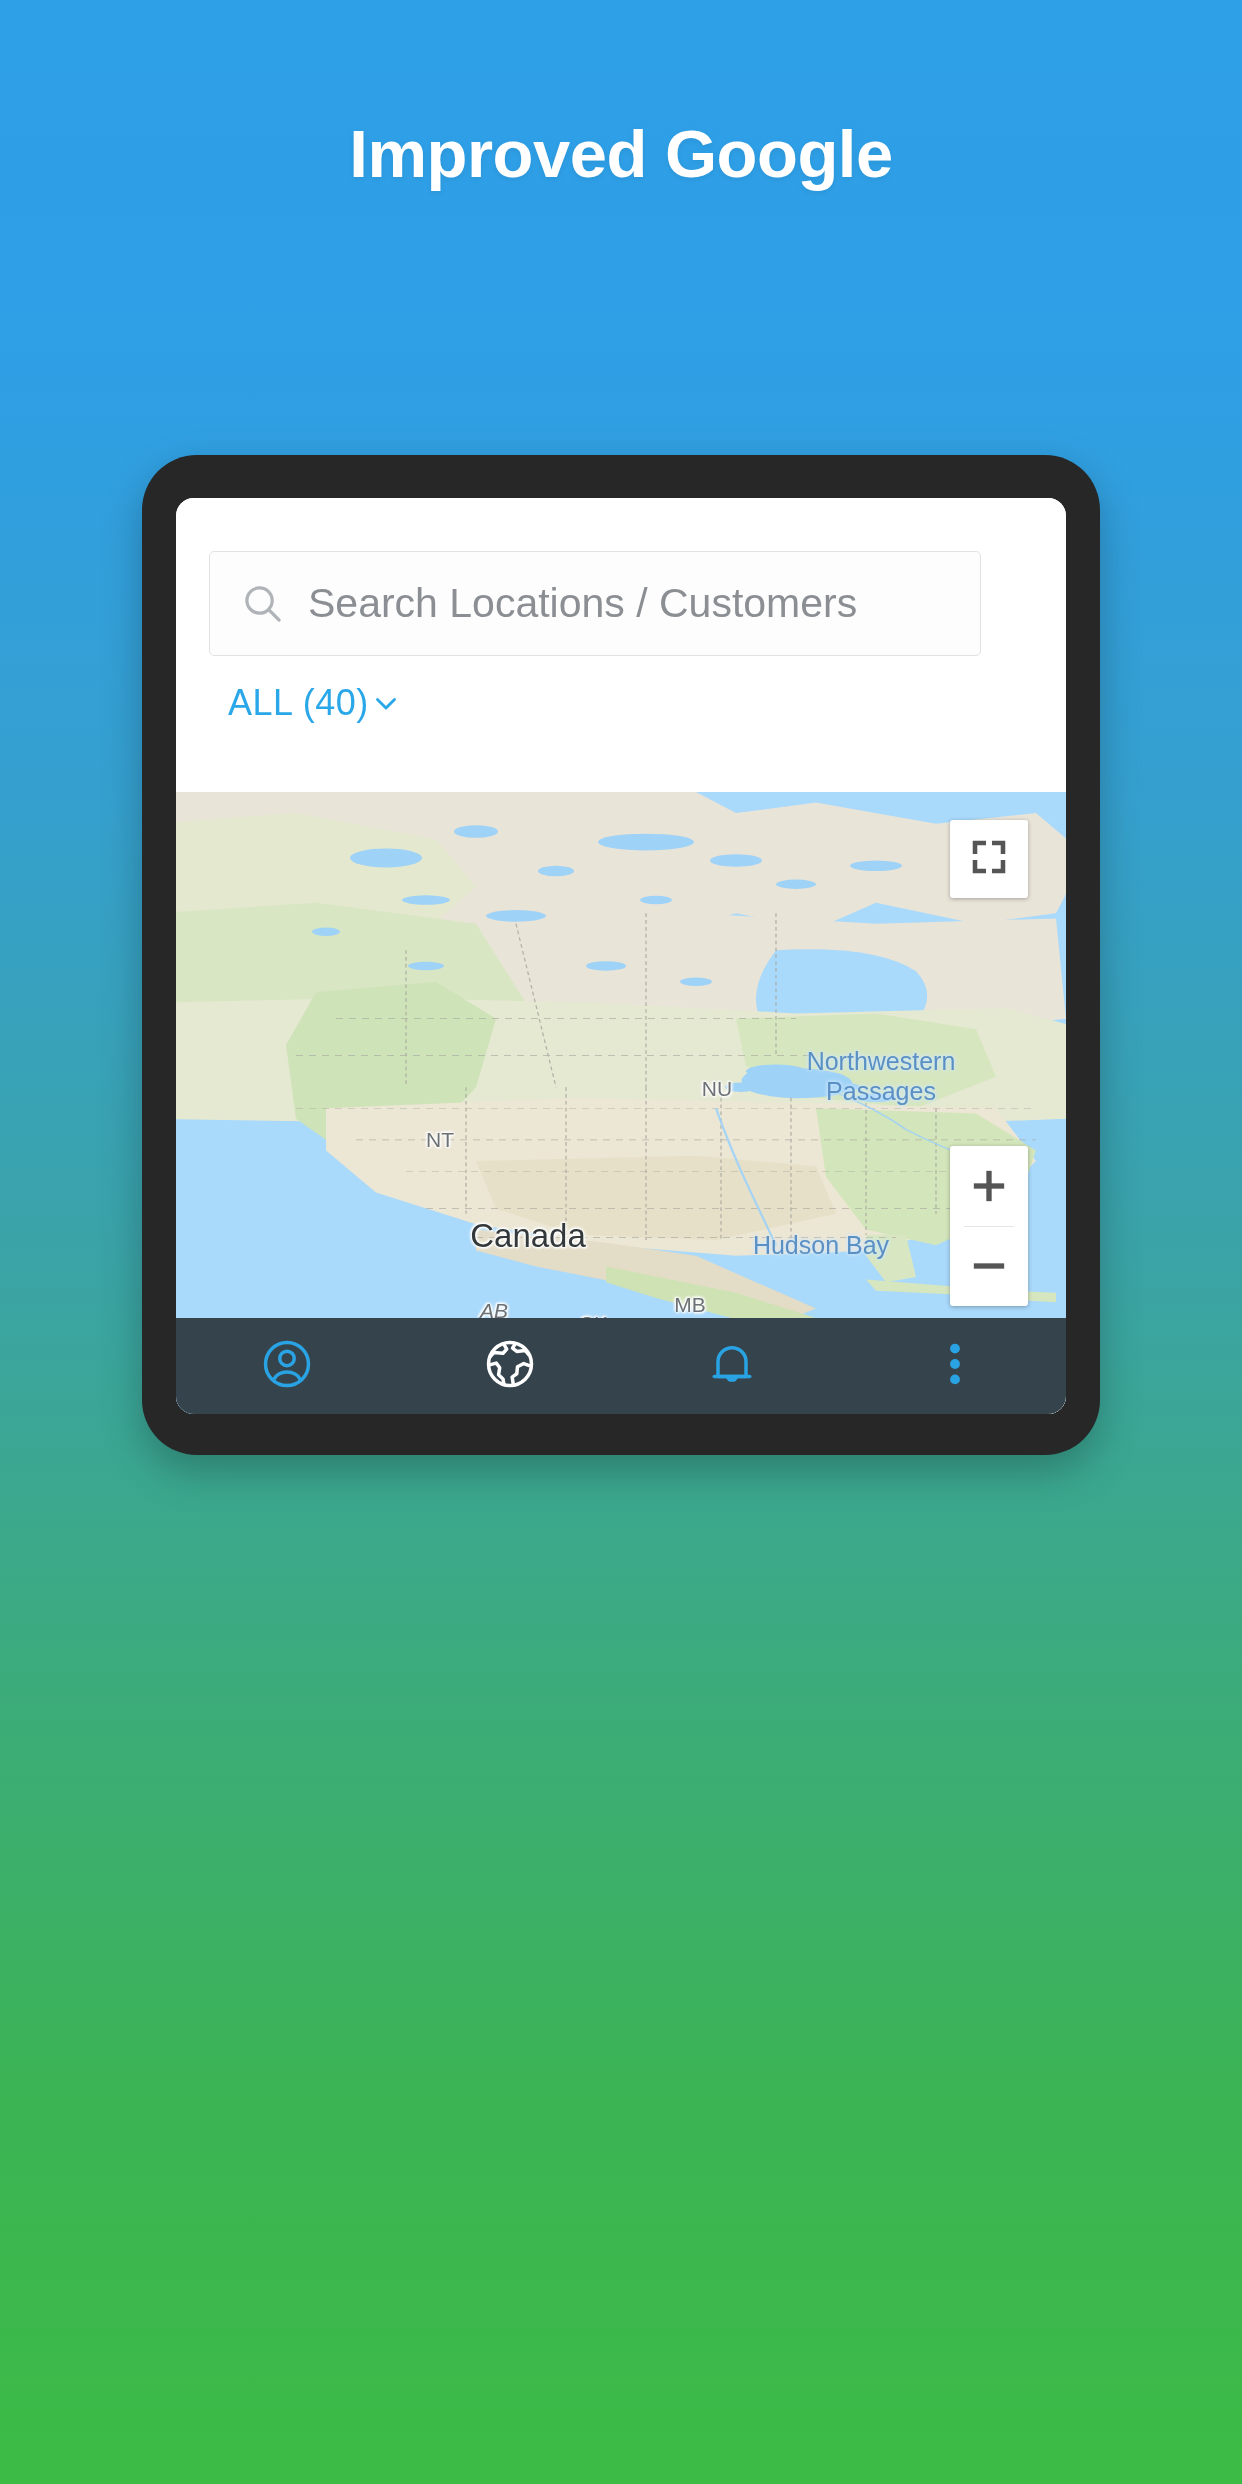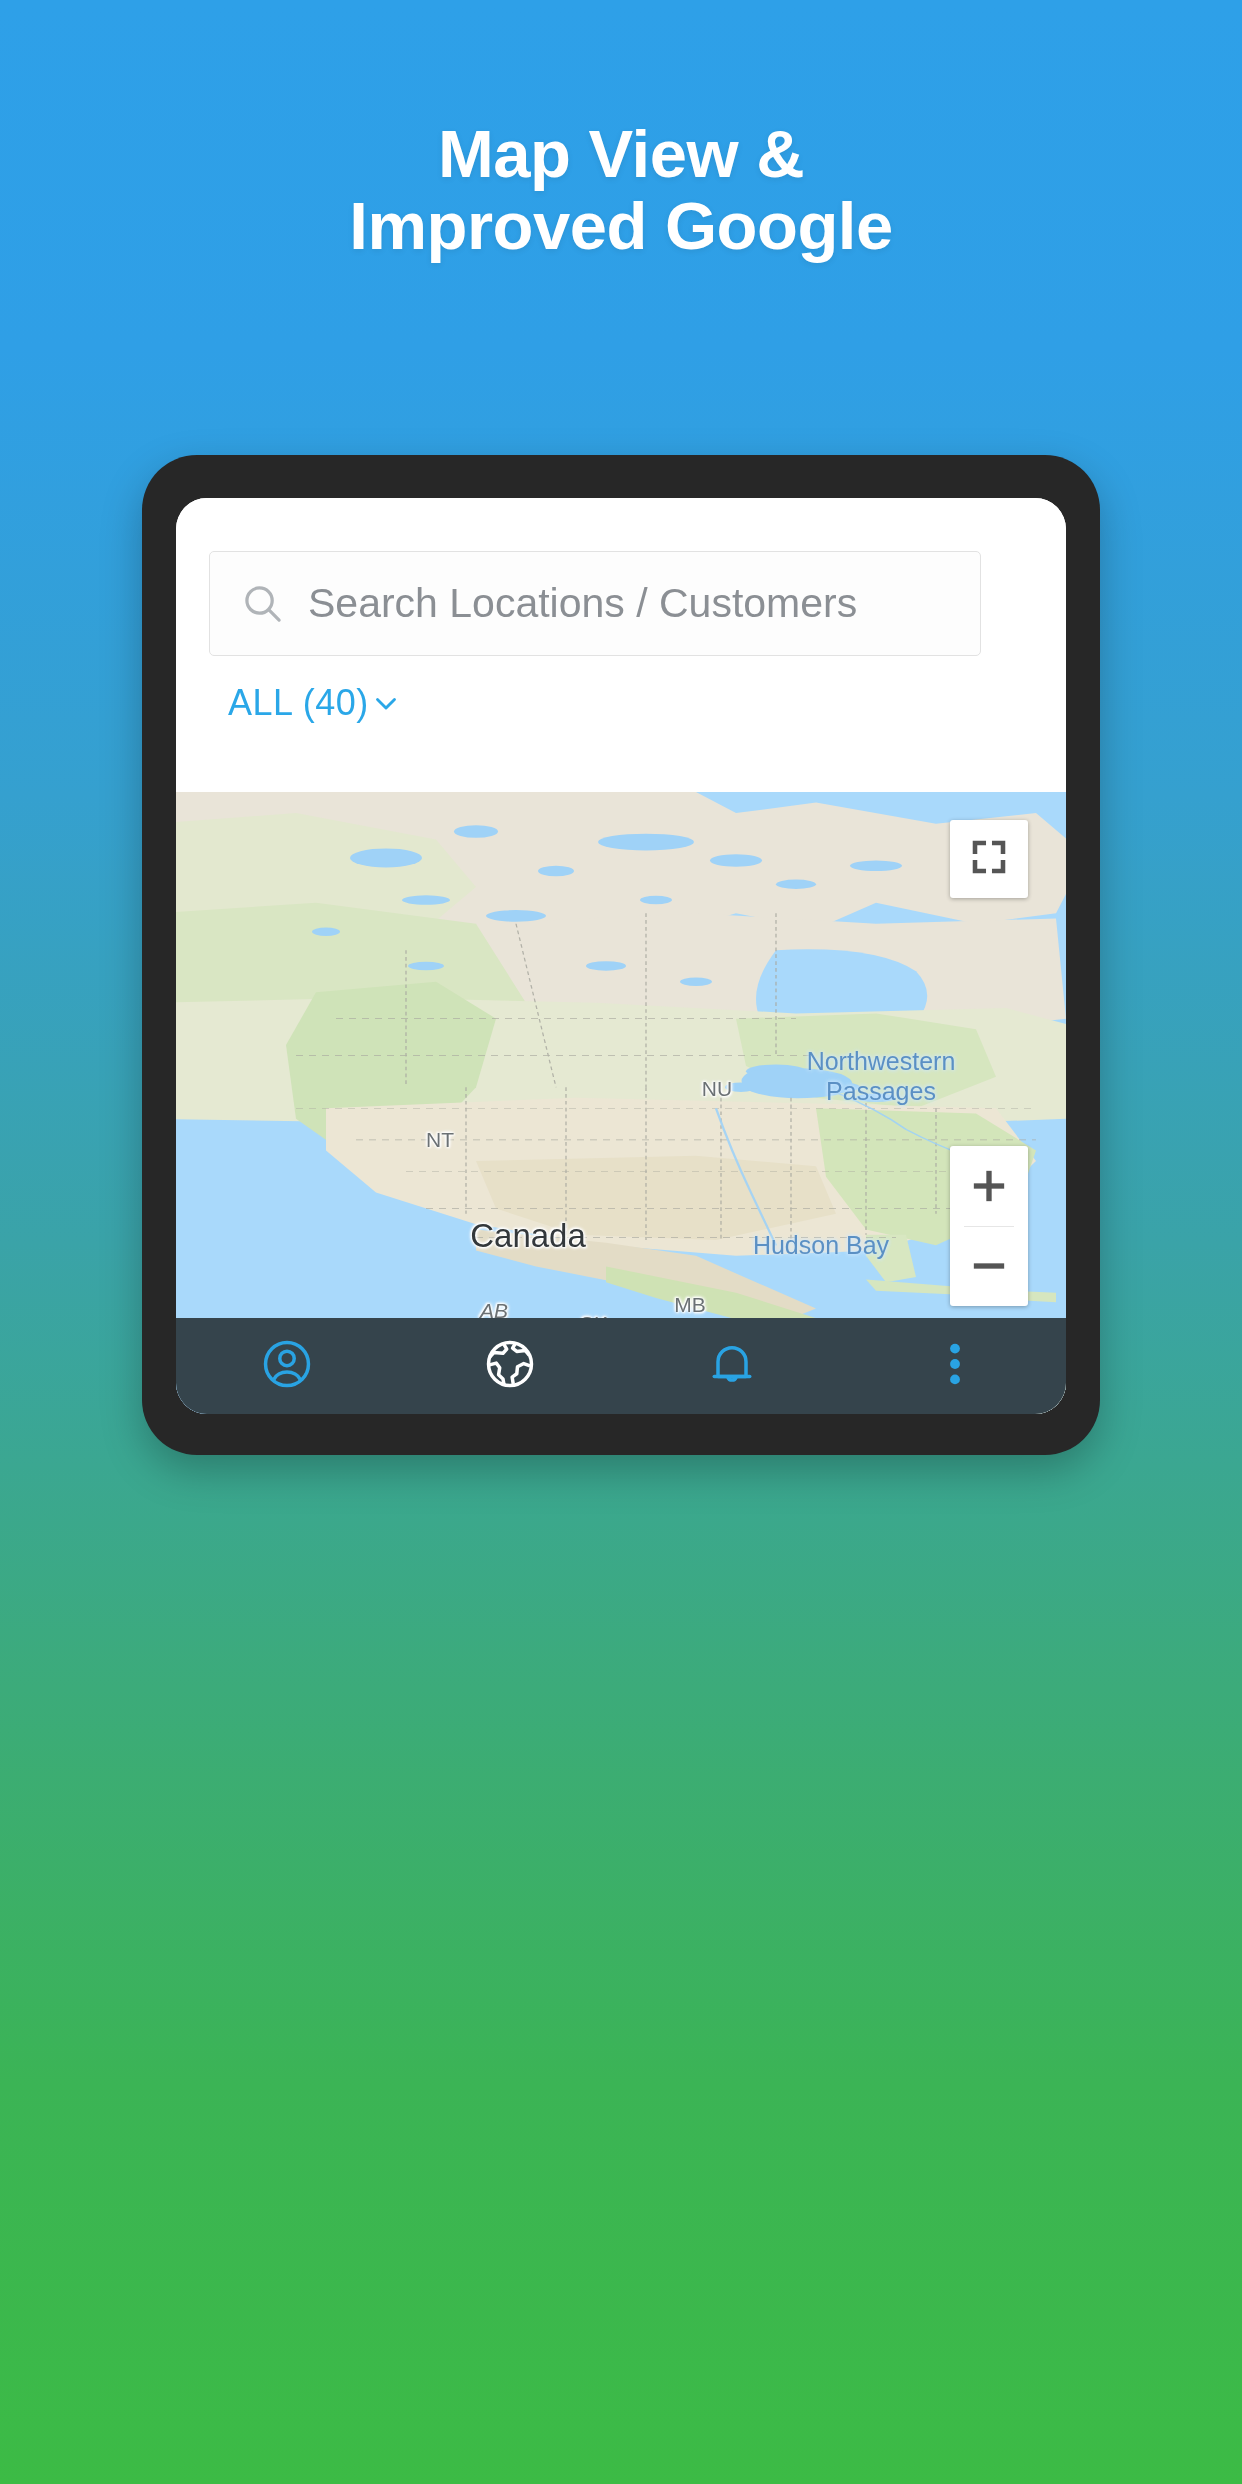--- a/index.html
+++ b/index.html
@@ -29,21 +29,21 @@
     position:absolute; left:0; top:0;
     width:958px; height:1000px;
     background:#272727;
     border-radius:55px;
     box-shadow:0 16px 40px rgba(0,0,0,0.25);
   }
   .phone-screen {
     position:absolute; left:34px; top:43px;
     width:890px; height:916px;
     background:#ffffff;
-    border-radius:31px;
+    border-radius:18px;
     overflow:hidden;
   }
 
   
   .search-header {
     position:absolute; left:0; top:0; width:100%; height:294px;
     background:#ffffff; z-index:6;
   }
   .search-box {
     position:absolute; left:33px; top:53px;
@@ -147,21 +147,20 @@
   }
   .nav-item {
     flex:1; display:flex; align-items:center; justify-content:center;
     height:100%; cursor:pointer;
   }
 </style>
 </head>
 <body>
 
 <div class="headline">
-  <span class="l1">Map View &amp;</span>
   <span class="l2">Improved Google</span>
 </div>
 
 <div class="phone">
   <div class="phone-frame"></div>
   <div class="phone-screen">
 
     <div class="search-header">
       <div class="search-box">
         <span class="search-icon">

